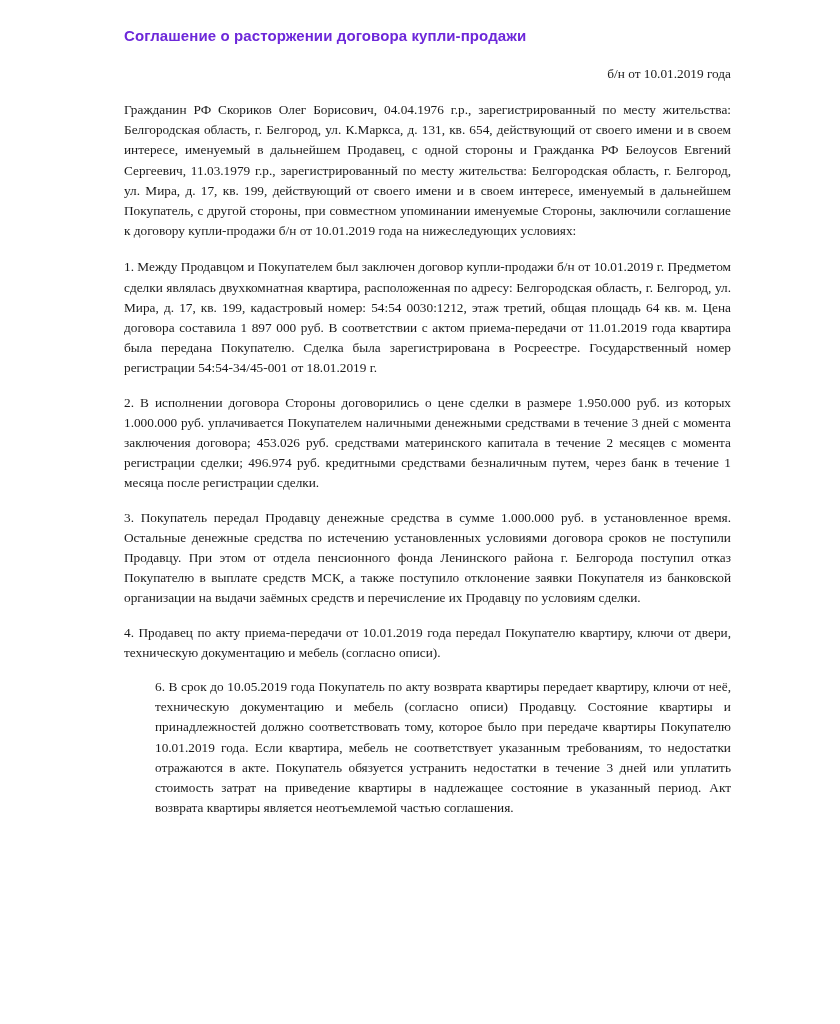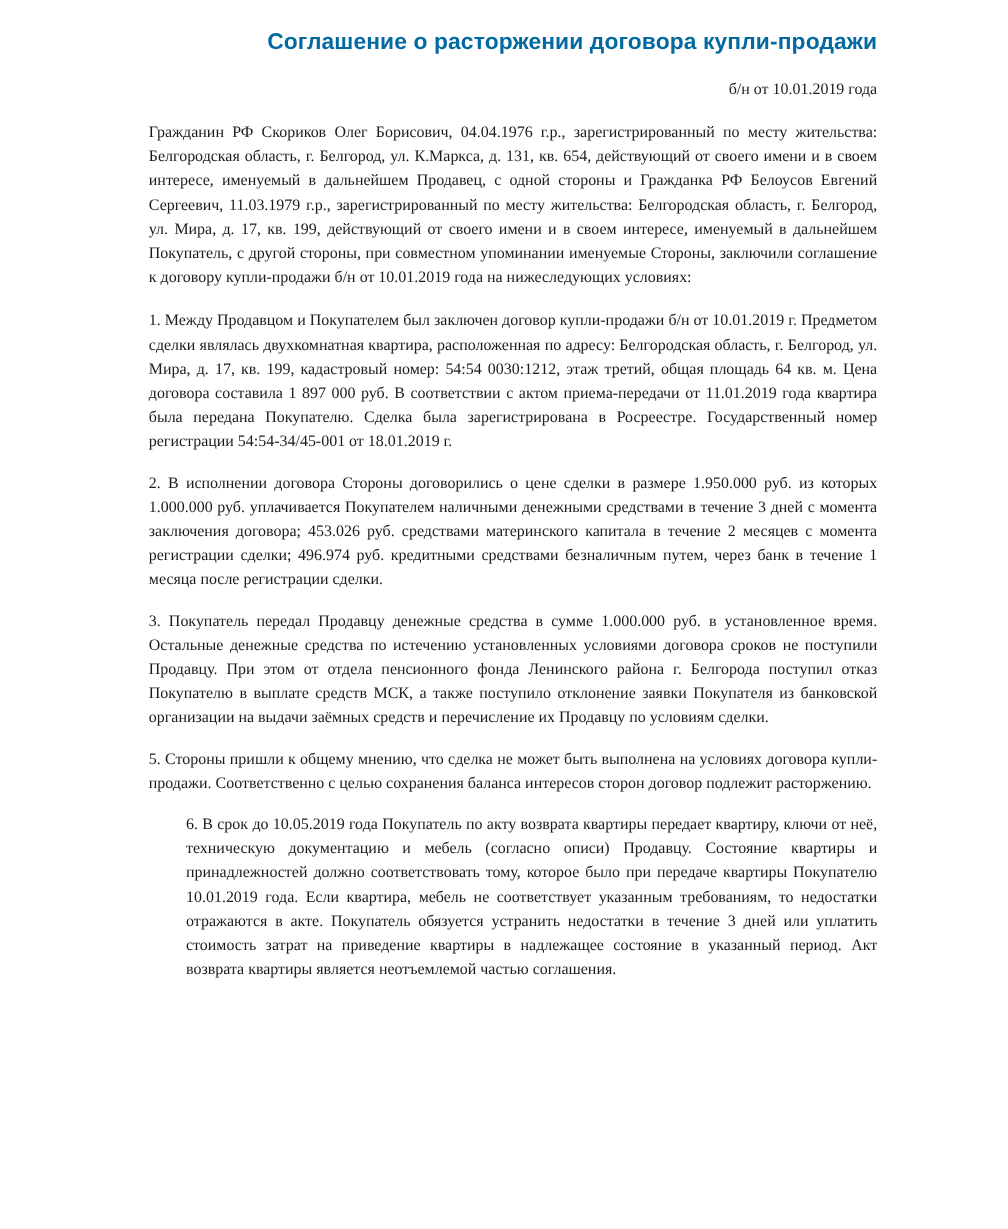--- a/index.html
+++ b/index.html
@@ -19,24 +19,24 @@
   .page {
     width: 840px;
     min-height: 1024px;
     box-sizing: border-box;
     padding: 26px 109px 0 124px;
     background: #ffffff;
   }
   .doc-title {
     font-family: "Liberation Sans", "DejaVu Sans", sans-serif;
     font-weight: bold;
-    font-size: 19px;
+    font-size: 15px;
     line-height: 20px;
-    text-align: right;
-    color: #0369a1;
+    text-align: left;
+    color: #6d28d9;
     margin: 0 0 18px 0;
     letter-spacing: 0.1px;
   }
   .meta-line {
     font-size: 13.3px;
     line-height: 19px;
     text-align: right;
     margin: 0 0 17px 0;
     color: #1a1a1a;
   }
@@ -71,18 +71,18 @@
 
 
   <p class="body-par preamble">Гражданин РФ Скориков Олег Борисович, 04.04.1976 г.р., зарегистрированный по месту жительства: Белгородская область, г. Белгород, ул. К.Маркса, д. 131, кв. 654, действующий от своего имени и в своем интересе, именуемый в дальнейшем Продавец, с одной стороны и Гражданка РФ Белоусов Евгений Сергеевич, 11.03.1979 г.р., зарегистрированный по месту жительства: Белгородская область, г. Белгород, ул. Мира, д. 17, кв. 199, действующий от своего имени и в своем интересе, именуемый в дальнейшем Покупатель, с другой стороны, при совместном упоминании именуемые Стороны, заключили соглашение к договору купли-продажи б/н от 10.01.2019 года на нижеследующих условиях:</p>
 
   <p class="body-par">1. Между Продавцом и Покупателем был заключен договор купли-продажи б/н от 10.01.2019 г. Предметом сделки являлась двухкомнатная квартира, расположенная по адресу: Белгородская область, г. Белгород, ул. Мира, д. 17, кв. 199, кадастровый номер: 54:54 0030:1212, этаж третий, общая площадь 64 кв. м. Цена договора составила 1 897 000 руб. В соответствии с актом приема-передачи от 11.01.2019 года квартира была передана Покупателю. Сделка была зарегистрирована в Росреестре. Государственный номер регистрации 54:54-34/45-001 от 18.01.2019 г.</p>
 
   <p class="body-par">2. В исполнении договора Стороны договорились о цене сделки в размере 1.950.000 руб. из которых 1.000.000 руб. уплачивается Покупателем наличными денежными средствами в течение 3 дней с момента заключения договора; 453.026 руб. средствами материнского капитала в течение 2 месяцев с момента регистрации сделки; 496.974 руб. кредитными средствами безналичным путем, через банк в течение 1 месяца после регистрации сделки.</p>
 
   <p class="body-par">3. Покупатель передал Продавцу денежные средства в сумме 1.000.000 руб. в установленное время. Остальные денежные средства по истечению установленных условиями договора сроков не поступили Продавцу. При этом от отдела пенсионного фонда Ленинского района г. Белгорода поступил отказ Покупателю в выплате средств МСК, а также поступило отклонение заявки Покупателя из банковской организации на выдачи заёмных средств и перечисление их Продавцу по условиям сделки.</p>
 
+  <p class="body-par">4. Продавец по акту приема-передачи от 10.01.2019 года передал Покупателю квартиру, ключи от двери, техническую документацию и мебель (согласно описи).</p>
 
-  <p class="body-par">5. Стороны пришли к общему мнению, что сделка не может быть выполнена на условиях договора купли-продажи. Соответственно с целью сохранения баланса интересов сторон договор подлежит расторжению.</p>
 
   <p class="body-par">6. В срок до 10.05.2019 года Покупатель по акту возврата квартиры передает квартиру, ключи от неё, техническую документацию и мебель (согласно описи) Продавцу. Состояние квартиры и принадлежностей должно соответствовать тому, которое было при передаче квартиры Покупателю 10.01.2019 года. Если квартира, мебель не соответствует указанным требованиям, то недостатки отражаются в акте. Покупатель обязуется устранить недостатки в течение 3 дней или уплатить стоимость затрат на приведение квартиры в надлежащее состояние в указанный период. Акт возврата квартиры является неотъемлемой частью соглашения.</p>
 
 </div>
 
 </body></html>

